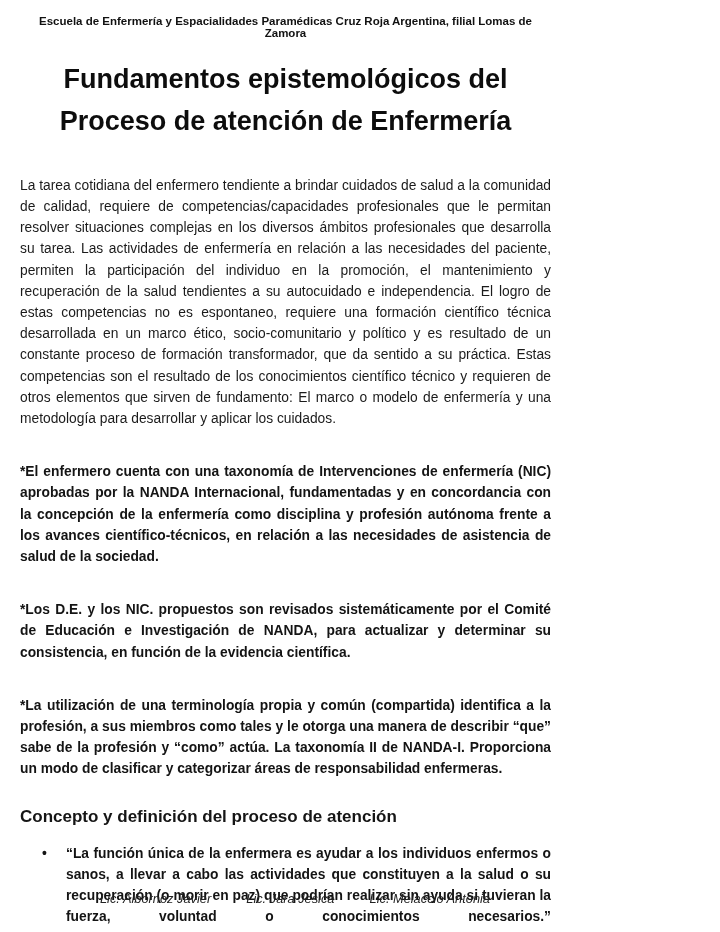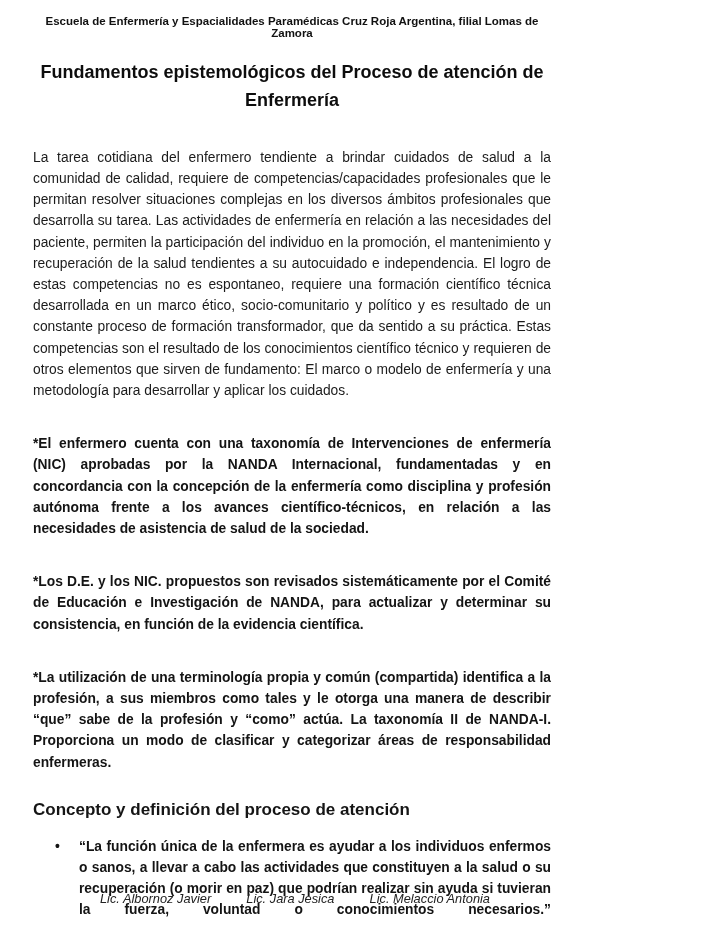--- a/index.html
+++ b/index.html
@@ -5,33 +5,33 @@
   * { margin: 0; padding: 0; box-sizing: border-box; }
   html, body { background: #ffffff; }
   body { width: 720px; }
   .page {
     position: relative;
     width: 588px;
     height: 932px;
     background: #ffffff;
     font-family: "Liberation Sans", "DejaVu Sans", sans-serif;
     color: #1b1b1b;
-    padding: 15px 37px 0 33px;
+    padding: 15px 37px 0 20px;
     overflow: hidden;
   }
   .doc-header {
     text-align: center;
     font-size: 11.5px;
     font-weight: bold;
     color: #111111;
     margin-bottom: 20px;
   }
   .doc-title {
     text-align: center;
-    font-size: 18px;
+    font-size: 27px;
     font-weight: bold;
     line-height: 1.55;
     color: #0d0d0d;
     margin-bottom: 14px;
   }
   p.body-text {
     font-size: 13.8px;
     line-height: 21.2px;
     text-align: justify;
     margin-bottom: 13px;

